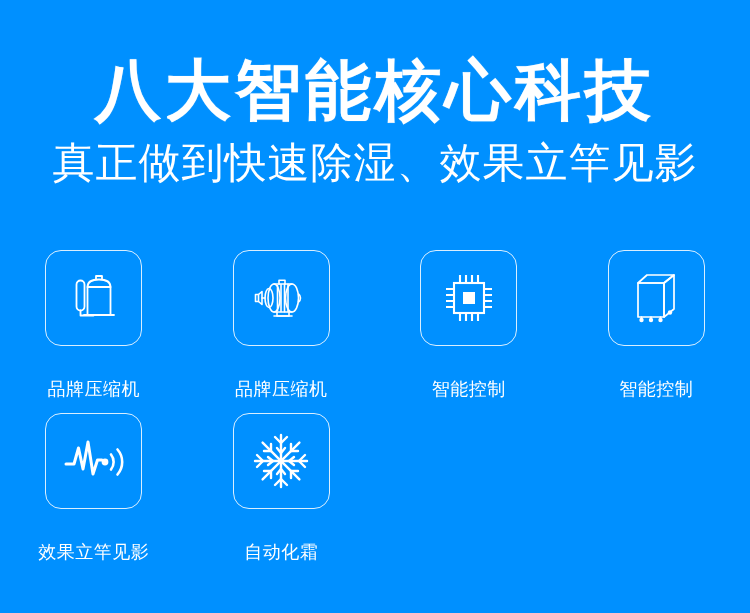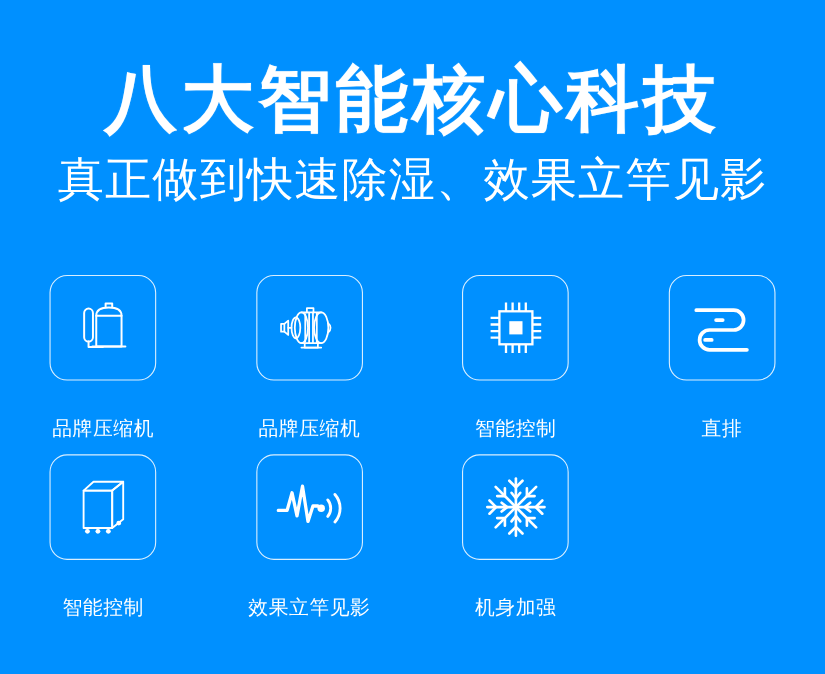--- a/index.html
+++ b/index.html
@@ -174,32 +174,20 @@
 
             <path d="M14 20 h-8 M14 26 h-8 M14 32 h-8 M14 38 h-8"></path>
 
             <path d="M44 20 h8 M44 26 h8 M44 32 h8 M44 38 h8"></path>
           </svg>
         </span>
       </div>
       <div class="cell-label">智能控制</div>
     </div>
 
-    <div class="cell">
-      <div class="tile">
-        <span>
-          <svg width="62" height="54" viewBox="0 0 62 54" fill="none" stroke="#ffffff" stroke-width="3.4" stroke-linecap="round" stroke-linejoin="round">
-            <path d="M8 11 H42 a9 9 0 0 1 0 18 H20 a9 9 0 0 0 0 18 H54"></path>
-            <path d="M26 20 h6"></path>
-            <path d="M16 38 h6"></path>
-          </svg>
-        </span>
-      </div>
-      <div class="cell-label">直排</div>
-    </div>
 
     <div class="cell">
       <div class="tile">
         <span>
           <svg width="60" height="62" viewBox="0 0 60 62" fill="none" stroke="#ffffff" stroke-width="1.7" stroke-linecap="round" stroke-linejoin="round">
 
             <path d="M12 16 V50 H38 V16 Z"></path>
 
             <path d="M12 16 L21 8 H48 L38 16 Z"></path>
 
@@ -254,17 +242,17 @@
               <path d="M40 40 l0 7 M40 40 l7 0"></path>
 
               <path d="M30 22 l-4 -5 M30 22 l4 -5"></path>
               <path d="M30 38 l-4 5 M30 38 l4 5"></path>
               <path d="M22 30 l-5 -4 M22 30 l-5 4"></path>
               <path d="M38 30 l5 -4 M38 30 l5 4"></path>
             </g>
           </svg>
         </span>
       </div>
-      <div class="cell-label">机身加强</div>
+      <div class="cell-label">自动化霜</div>
     </div>
 
   </div>
 </div>
 
 </body></html>

